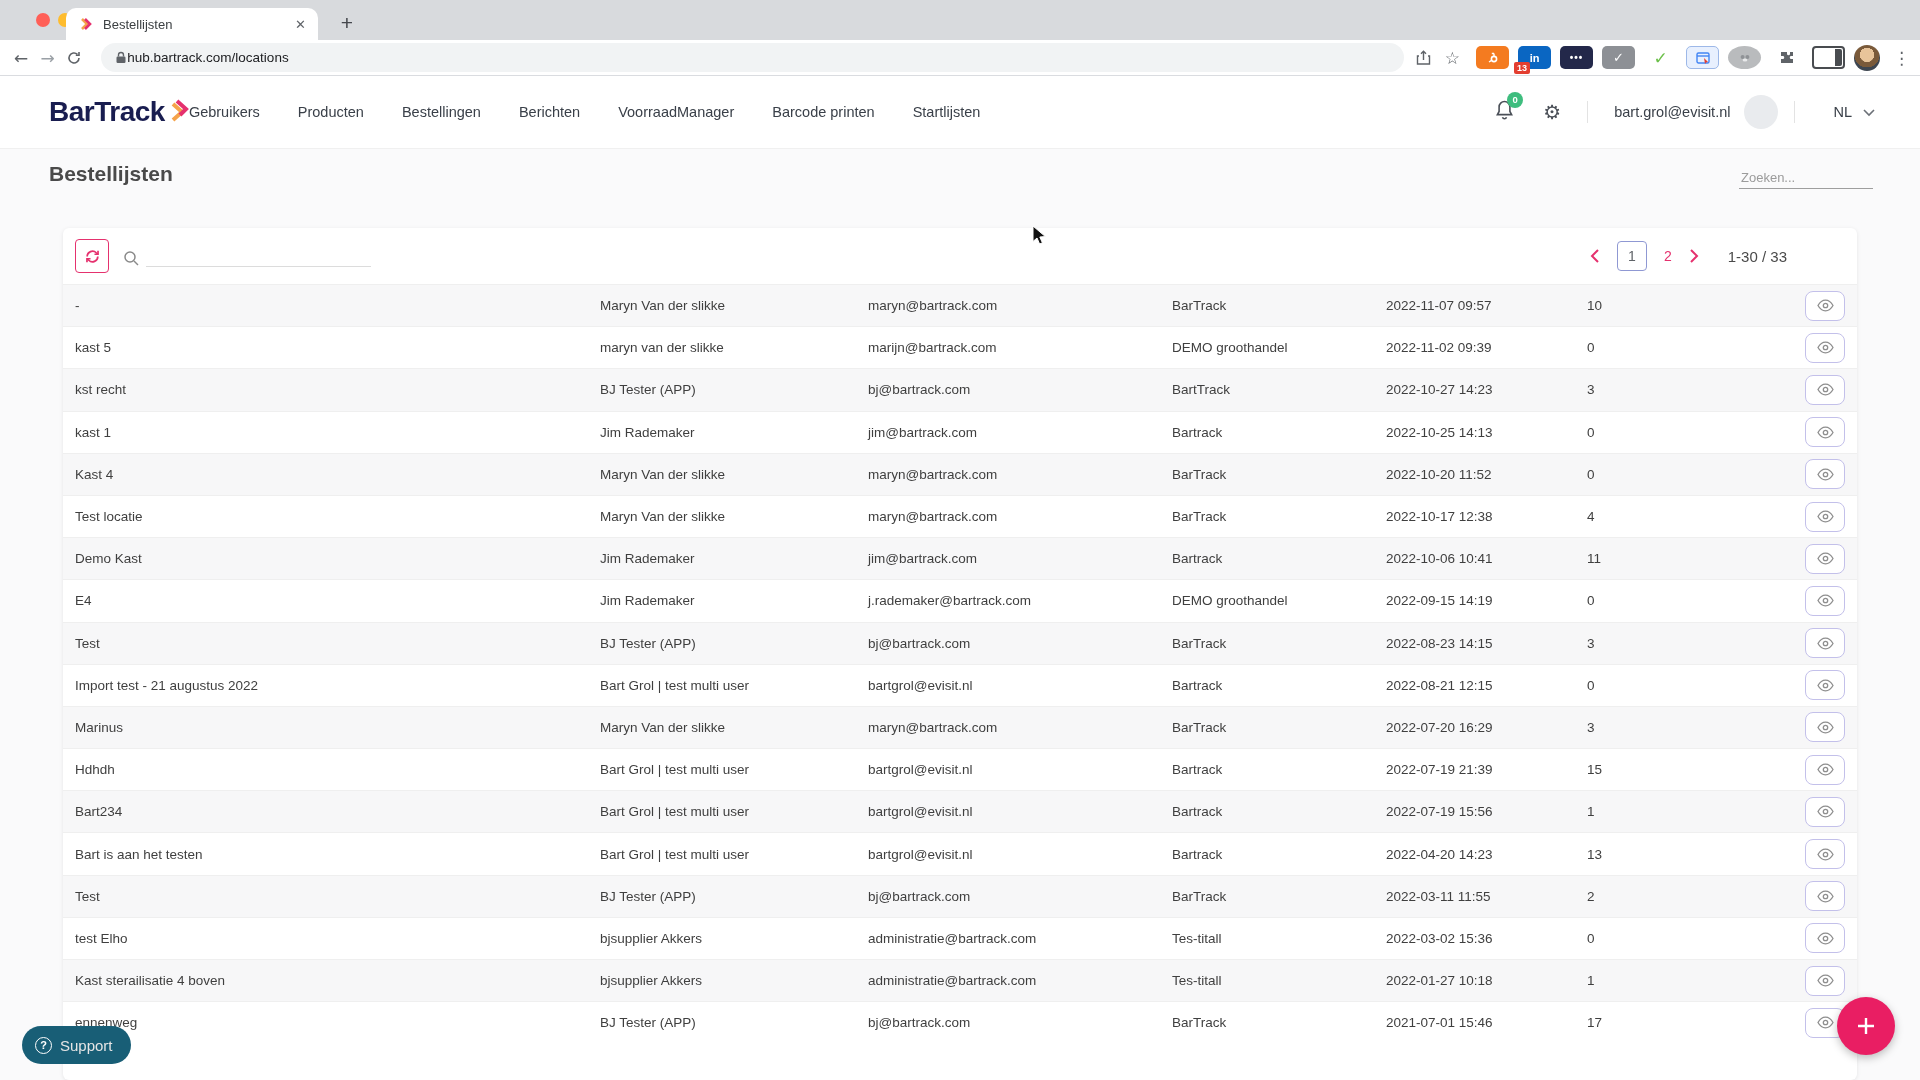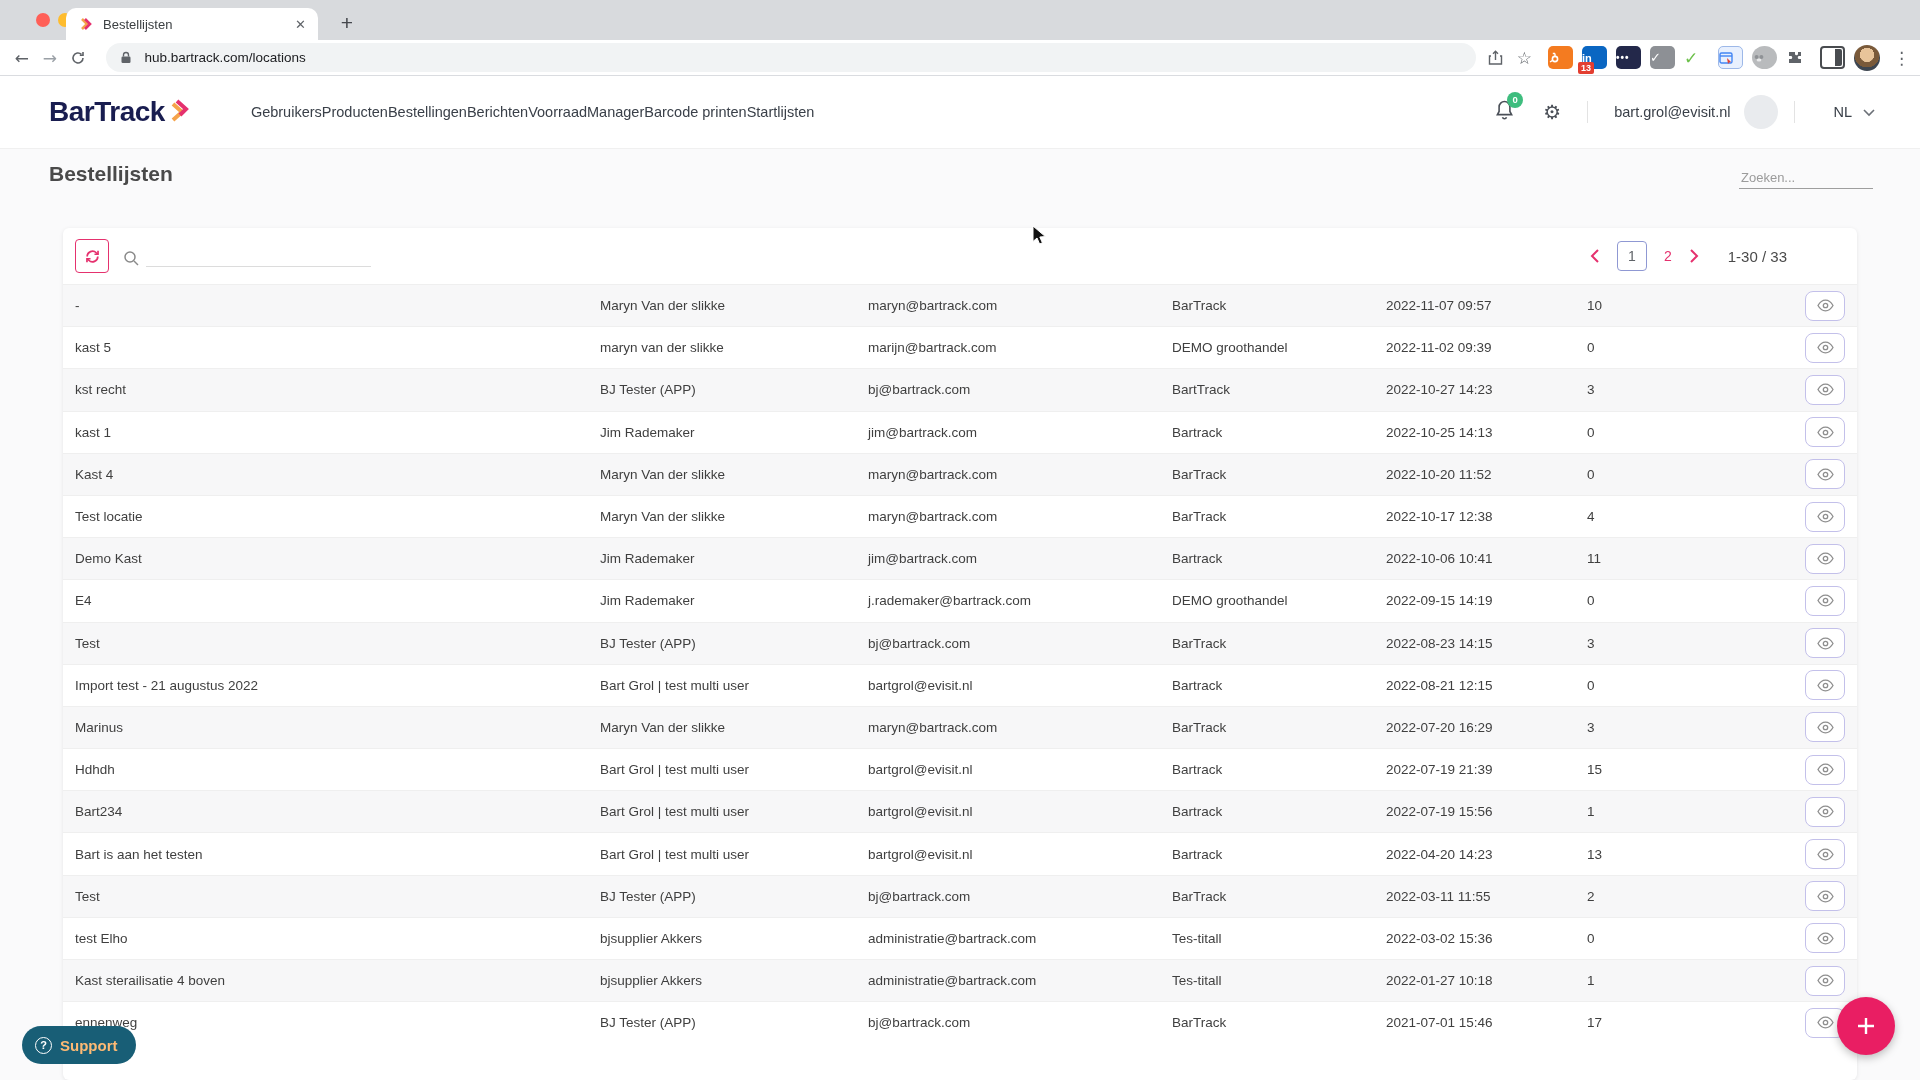--- a/index.html
+++ b/index.html
@@ -14,44 +14,44 @@
   .tabstrip{position:absolute;left:0;top:0;width:1920px;height:40px;background:#D8DADD;}
   .traffic{position:absolute;top:13px;width:14px;height:14px;border-radius:50%;}
   .t-red{left:36px;background:#FF5F57;} .t-yellow{left:58px;background:#FEBC2E;} .t-green{left:80px;background:#28C840;}
   .tab{position:absolute;left:66px;top:8px;width:252px;height:32px;background:#fff;border-radius:10px 10px 0 0;display:flex;align-items:center;padding:0 12px;gap:9px;}
   .tab-title{font-size:13px;color:#3C4043;flex:1;white-space:nowrap;overflow:hidden;}
   .tab-close{color:#5F6368;font-size:13px;cursor:default;}
   .newtab{position:absolute;left:332px;top:8px;width:30px;height:30px;display:flex;align-items:center;justify-content:center;color:#44474C;font-size:21px;}
   .urlrow{position:absolute;left:0;top:40px;width:1920px;height:36px;background:#fff;border-bottom:1px solid #DADCE0;display:flex;align-items:center;}
   .navbtn{width:28px;height:28px;display:flex;align-items:center;justify-content:center;font-size:17px;color:#5F6368;font-family:"DejaVu Sans",sans-serif;}
   .navbtn.back{margin-left:8px;} .navbtn.fwd{color:#9AA0A6;}
-  .urlpill{margin-left:14px;width:1378px;height:29px;background:#F1F3F4;border-radius:15px;display:flex;align-items:center;padding:0 14px;gap:13px;}
+  .urlpill{margin-left:14px;width:1378px;height:29px;background:#F1F3F4;border-radius:15px;display:flex;align-items:center;padding:0 14px;gap:0;}
   .urltext{font-size:13.5px;color:#202124;}
   .chromeicon{display:flex;align-items:center;justify-content:center;color:#5F6368;}
   .star{font-size:17px;margin-left:14px;font-family:"DejaVu Sans",sans-serif;}
   .share{margin-left:12px;}
   .extrow{display:flex;align-items:center;gap:9px;margin-left:16px;}
-  .ext{width:25px;height:23px;border-radius:5px;display:flex;align-items:center;font-size:10px;font-weight:bold;color:#fff;position:relative;flex:none;}
+  .ext{width:33px;height:23px;border-radius:5px;display:flex;align-items:center;justify-content:center;font-size:10px;font-weight:bold;color:#fff;position:relative;flex:none;}
   .ext.hubspot{background:#F47B20;} .ext.linkedin{background:#0A66C2;font-size:11px;}
   .ext.dots{background:#23284A;letter-spacing:1px;} .ext.checkbox{background:#8D9095;font-size:13px;}
   .ext.plain{background:transparent;color:#6CC04A;font-size:17px;font-family:"DejaVu Sans",sans-serif;}
   .ext.window{background:#E8F0FE;border:1px solid #9DB8E8;color:#4285F4;font-size:11px;}
   .ext.sloth{background:#B9BBBD;border-radius:50%;}
   .ext.puzzle{background:transparent;color:#5F6368;}
   .ext.panel{background:transparent;border:2px solid #494C50;border-radius:4px;}
   .ext.panel::after{content:"";position:absolute;right:1px;top:1px;bottom:1px;width:7px;background:#494C50;border-radius:0 2px 2px 0;}
   .badge13{position:absolute;left:-4px;bottom:-5px;background:#E33E30;color:#fff;font-size:9px;font-weight:bold;padding:1px 3px;border-radius:2px;}
   .avatar-photo{width:26px;height:26px;border-radius:50%;background:radial-gradient(circle at 50% 38%, #E8C49A 0 34%, #7A5A3A 35% 60%, #3E4650 61%);flex:none;}
   .kebab{color:#5F6368;font-size:17px;margin:0 10px 0 4px;font-family:"DejaVu Sans",sans-serif;}
 
   
   .appheader{position:absolute;left:0;top:76px;width:1920px;height:73px;background:#fff;border-bottom:1px solid #F0F0F0;display:flex;align-items:center;}
   .logo{margin-left:49px;display:flex;align-items:center;gap:2px;}
   .logo-text{font-size:28px;font-weight:800;color:var(--brand-navy,#191D50);letter-spacing:-0.5px;}
-  .mainnav{display:flex;margin-left:62px;text-align:right;}
+  .mainnav{display:flex;gap:38px;text-align:right;}
   .mainnav span{font-size:14.5px;color:#3A4049;cursor:pointer;}
   .hright{margin-left:auto;display:flex;align-items:center;margin-right:44px;}
   .bellwrap{position:relative;margin-right:28px;}
   .notifbadge{position:absolute;top:-7px;right:-8px;background:var(--badge-green,#3EBD7E);color:#fff;font-size:9.5px;font-weight:bold;width:16px;height:16px;border-radius:50%;display:flex;align-items:center;justify-content:center;}
   .gear{font-family:"DejaVu Sans",sans-serif;font-size:20px;color:#4A4F57;margin-right:26px;}
   .hdivider{width:1px;height:22px;background:#E3E3E3;margin-right:26px;}
   .hemail{font-size:14.5px;color:#3A4049;margin-right:14px;}
   .havatar{width:34px;height:34px;border-radius:50%;background:#E9EBEE;margin-right:16px;flex:none;}
   .lang{font-size:14.5px;color:#3A4049;margin-right:10px;margin-left:12px;}
 
@@ -76,21 +76,21 @@
   .tgrid{display:grid;grid-template-columns:525px 268px 304px 214px 201px 1fr 64px;align-items:center;padding:0 12px;}
   .thead{height:38px;}
   .thead span{font-size:13.5px;color:#30304F;}
   .trow{height:42.2px;font-size:13.5px;color:#3F3F3F;border-top:1px solid #EFEFEF;}
   .trow.striped{background:#F7F7F8;}
   .eyebtn{width:40px;height:30px;border:1px solid var(--eye-border,#C3C0EA);border-radius:8px;background:#fff;display:flex;align-items:center;justify-content:center;cursor:pointer;justify-self:end;}
 
   
   .supportpill{position:absolute;left:22px;top:1026px;height:38px;background:var(--support-teal,#185E76);border-radius:19px;display:flex;align-items:center;padding:0 18px 0 13px;gap:8px;z-index:30;cursor:pointer;}
   .supportpill .qicon{width:17px;height:17px;border:1.6px solid #fff;border-radius:50%;color:#fff;font-size:11px;font-weight:bold;display:flex;align-items:center;justify-content:center;}
-  .supportpill .slabel{color:#fdba74;font-size:15px;font-weight:bold;}
+  .supportpill .slabel{color:#e5e5e5;font-size:15px;font-weight:normal;}
   .fab{position:absolute;left:1837px;top:997px;width:58px;height:58px;border-radius:50%;background:var(--fab-pink,#E91E63);box-shadow:0 3px 8px rgba(0,0,0,.25);display:flex;align-items:center;justify-content:center;z-index:30;cursor:pointer;}
   .cursor{position:absolute;left:1032px;top:225px;z-index:50;pointer-events:none;}
 </style>
 </head>
 <body>
 
 <div class="tabstrip">
   <div class="traffic t-red"></div>
   <div class="traffic t-yellow"></div>
   <div class="traffic t-green"></div>

